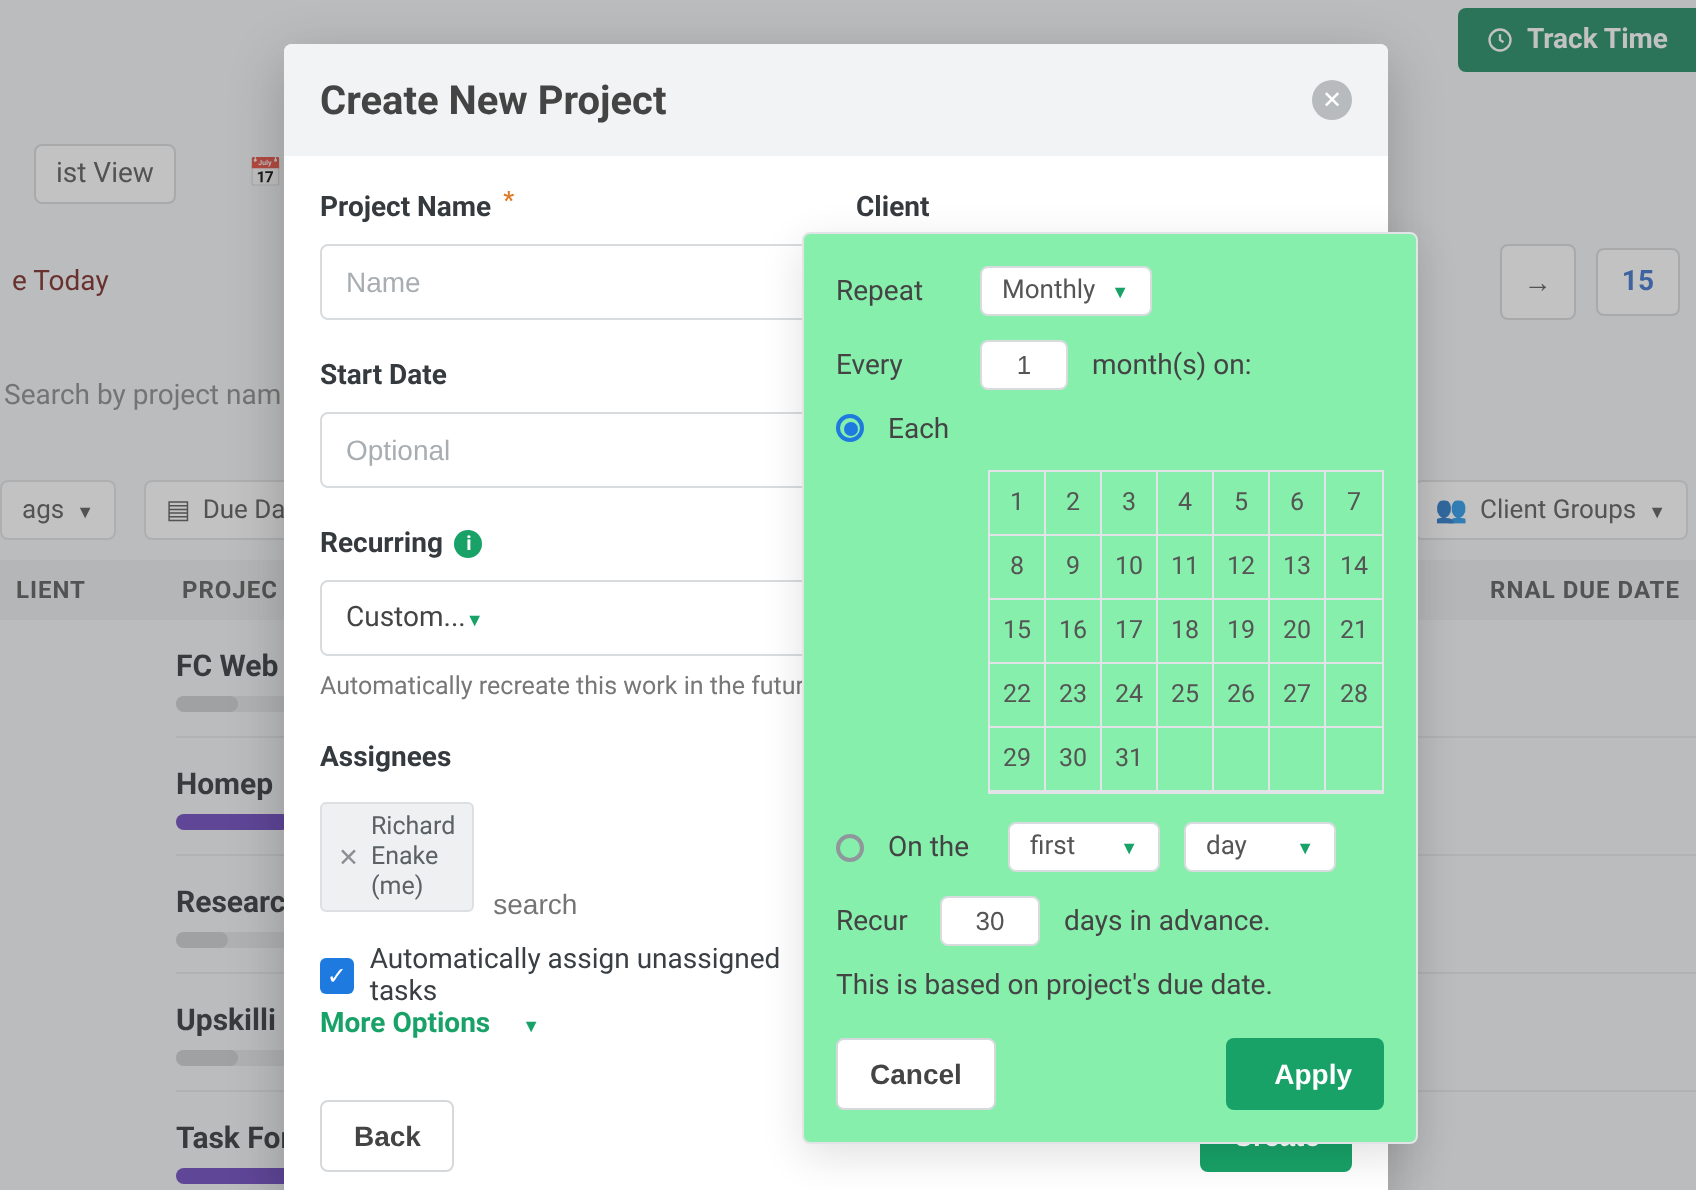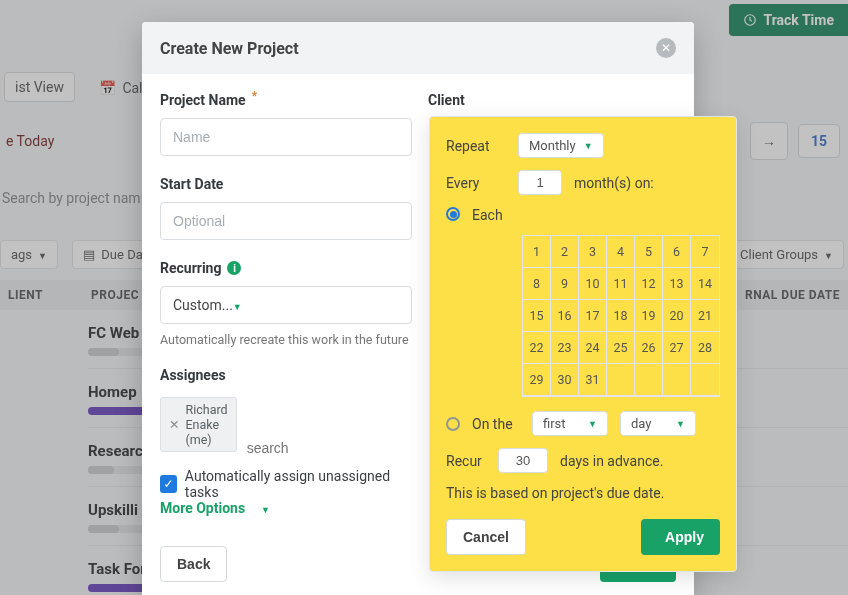--- a/index.html
+++ b/index.html
@@ -26,22 +26,22 @@
   .track-btn {
     position: absolute; top: 4px; right: 0;
     background: #0f8a5f; color: #fff;
     padding: 8px 14px; border-radius: 4px 0 0 4px;
     font-weight: 700; font-size: 14px;
     display: flex; align-items: center; gap: 6px;
   }
   .track-btn svg { width:14px; height:14px; }
   .bg-tabs {
     position: absolute; top: 72px; left: 0;
-    display: flex; gap: 14px; align-items: flex-end;
-    padding-left: 4px;
+    display: flex; gap: 26px; align-items: flex-start;
+    padding-left: 17px;
   }
   .bg-tab {
     background: #fff; border: 1px solid #d6d9dc;
     padding: 6px 10px; border-radius: 4px;
     color: #555; font-size: 14px;
     display:flex; align-items:center; gap:6px;
   }
   .bg-tab.plain { border:none; background:transparent; }
   .bg-row2 {
     position: absolute; top: 122px; left: 0; right:0;
@@ -74,21 +74,21 @@
     border-radius:4px;
     box-shadow: 0 8px 28px rgba(0,0,0,.22);
     overflow:visible;
     z-index: 20;
   }
   .modal-hd {
     background:#f2f3f4; padding:16px 18px;
     display:flex; justify-content:space-between; align-items:center;
     border-radius:4px 4px 0 0;
   }
-  .modal-hd h3 { font-size:16px; color:#444; font-weight:700; }
+  .modal-hd h3 { font-size:20px; color:#444; font-weight:700; }
   .close-x {
     width:20px; height:20px; background:#b8bbbd; border-radius:50%;
     color:#fff; display:flex; align-items:center; justify-content:center;
     font-size:12px; cursor:pointer;
   }
   .modal-bd { padding: 18px 18px 20px; }
   .cols { display:flex; }
   .c-left { width: 252px; }
   .c-right { flex:1; padding-left: 16px; }
   .lbl { font-size:14px; font-weight:700; color:#353a3f; margin-bottom:10px; display:flex; align-items:center; gap:6px;}
@@ -116,26 +116,25 @@
   }
   .more-opt { color:#18a268; font-weight:700; display:flex; align-items:center; gap:16px; cursor:pointer; }
   .modal-ft { padding: 0 18px 18px; display:flex; }
   .btn { padding:9px 16px; border-radius:4px; font-size:14px; font-weight:600; cursor:pointer; }
   .btn-outline { border:1px solid #d6d9dc; background:#fff; color:#444; }
   .btn-primary { border:none; background:#18a268; color:#fff; margin-left:auto; }
 
   
   .popover {
     position:absolute; top:116px; left:401px;
-    width:308px; background:#fde047;
+    width:308px; background:#86efac;
     border:1px solid #e2e4e7; border-radius:4px;
     box-shadow: 0 6px 22px rgba(0,0,0,.12);
     padding:16px 16px 16px;
     z-index:30;
-    margin-left:28px;
   }
   .prow { display:flex; align-items:center; margin-bottom:12px; gap:12px; font-size:14px; color:#3a3f44; }
   .prow .pl { width:60px; font-weight:400; color:#444; }
   .sm-sel { border:1px solid #d9dcdf; border-radius:4px; padding:4px 10px; display:flex; align-items:center; gap:8px; font-size:13px; color:#555; background:#fff; }
   .sm-sel .chev { color:#18a268; font-size:11px; }
   .sm-inp { width:44px; border:1px solid #d9dcdf; border-radius:4px; padding:4px 6px; font-size:13px; text-align:center; color:#555;}
   .radio { width:14px; height:14px; border:2px solid #1f7ae0; border-radius:50%; display:inline-flex; align-items:center; justify-content:center; }
   .radio.on::after { content:""; width:7px; height:7px; background:#1f7ae0; border-radius:50%; }
   .radio.off { border-color:#8f969c; }
   .cal {

